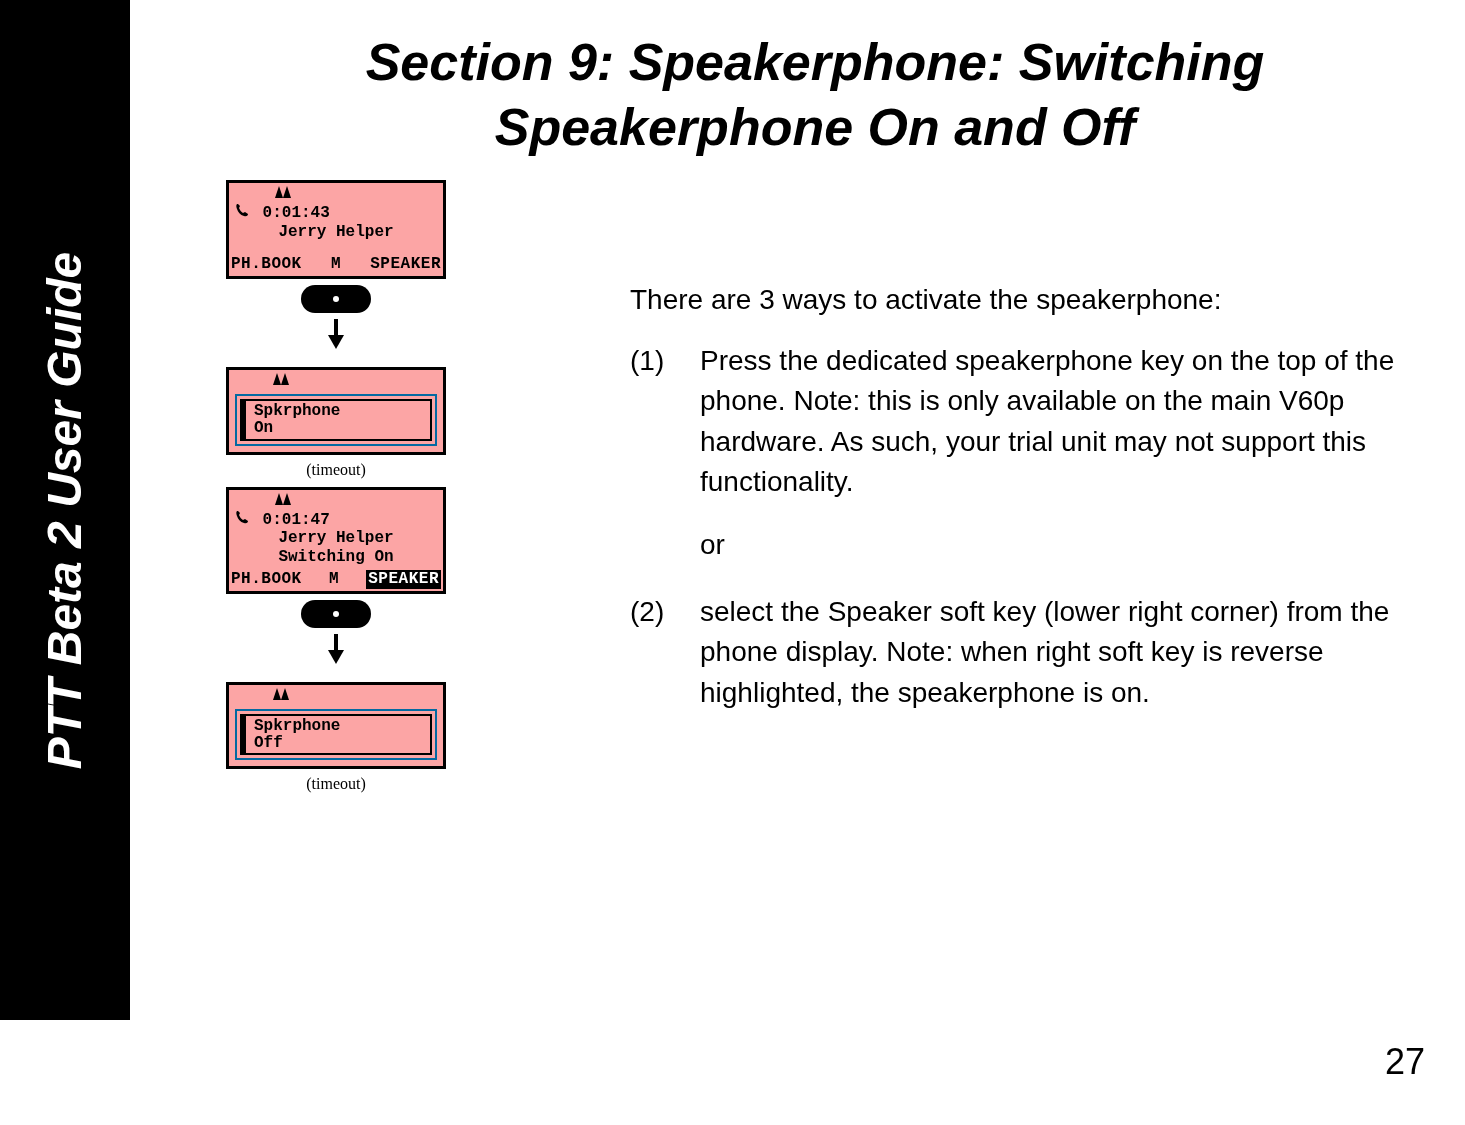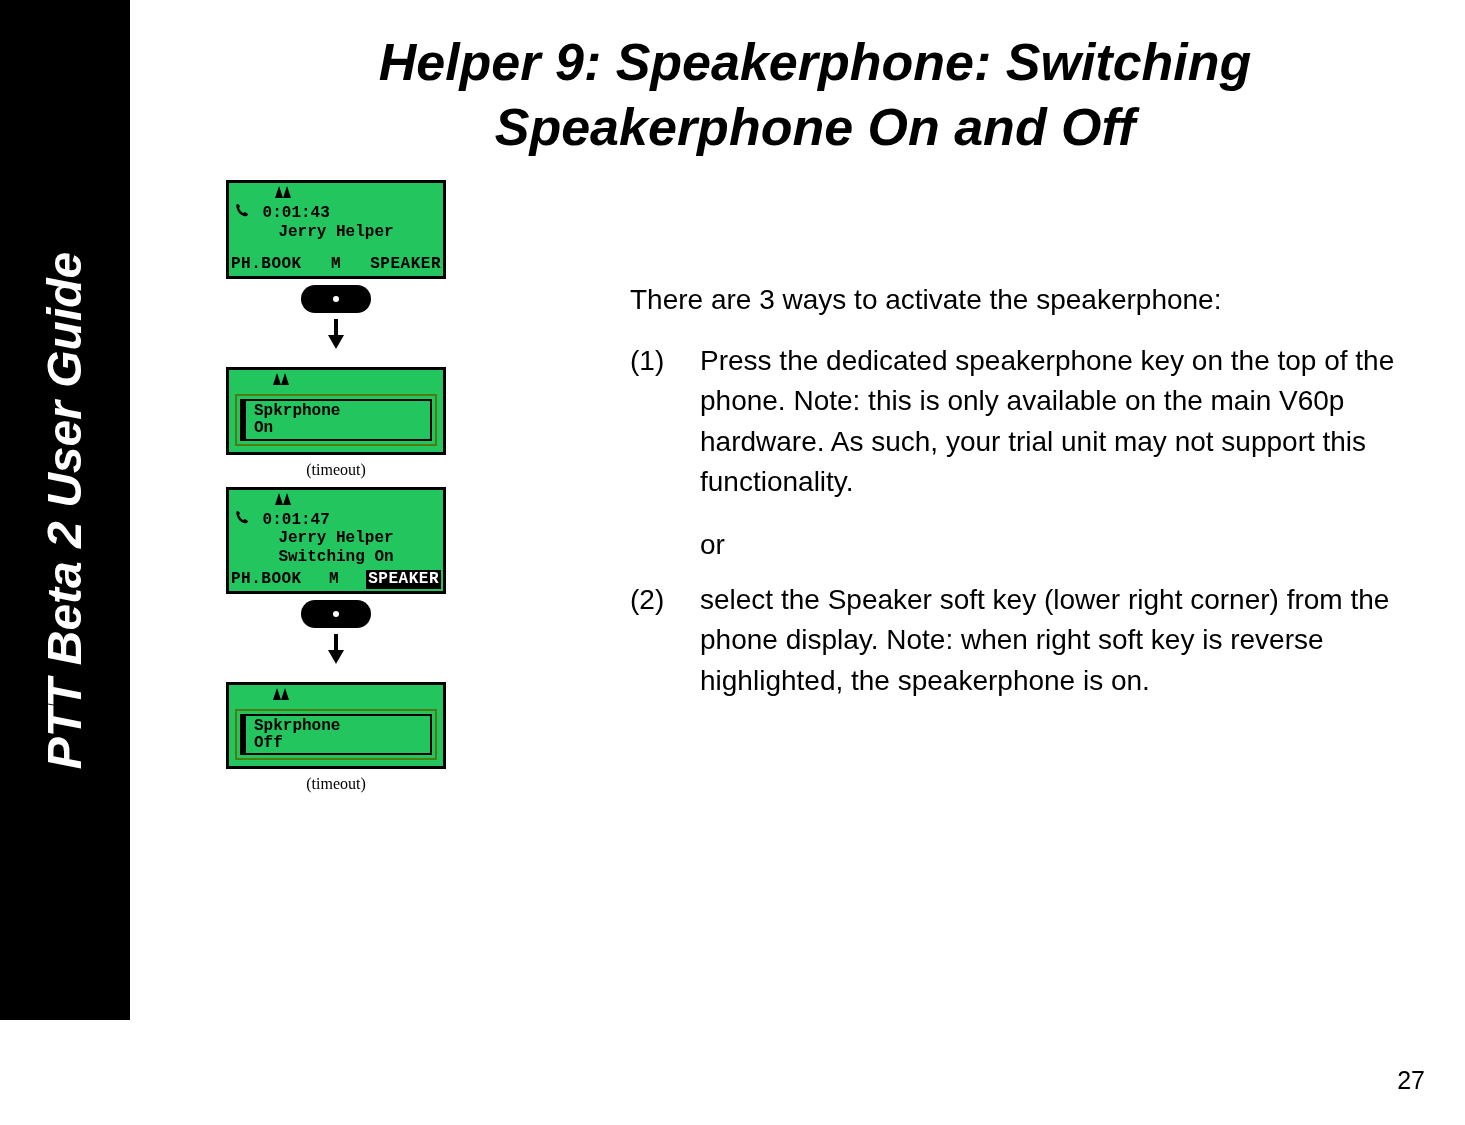--- a/index.html
+++ b/index.html
@@ -6,53 +6,53 @@
   html, body { width: 1465px; height: 1125px; background: #fff; font-family: Verdana, Geneva, sans-serif; color: #000; }
   .page { position: relative; width: 1465px; height: 1125px; }
   .sidebar { position: absolute; left: 0; top: 0; width: 130px; height: 1020px; background: #000; display: flex; align-items: center; justify-content: center; }
   .sidebar-text { color: #fff; font-weight: 900; font-size: 48px; letter-spacing: 0px; transform: rotate(-90deg); white-space: nowrap; font-style: italic; }
   .title { position: absolute; left: 200px; top: 30px; width: 1230px; text-align: center; font-weight: 900; font-style: italic; font-size: 52px; line-height: 1.25; }
   .content-right { position: absolute; left: 630px; top: 280px; width: 820px; font-size: 28px; line-height: 1.45; }
   .content-right p { margin-bottom: 20px; }
   .list-item { display: flex; margin-bottom: 22px; }
   .list-num { width: 70px; flex-shrink: 0; }
   .list-text { flex: 1; }
-  .or-row { margin-left: 70px; margin-bottom: 14px; }
+  .or-row { margin-left: 70px; margin-bottom: 26px; }
   .diagram { position: absolute; left: 226px; top: 180px; width: 220px; }
-  .screen { border: 3px solid #000; background: #22c55e; margin-bottom: 6px; position: relative; font-family: "Courier New", monospace; font-weight: bold; font-size: 16px; line-height: 1.15; }
+  .screen { border: 3px solid #000; background: #fca5a5; margin-bottom: 6px; position: relative; font-family: "Courier New", monospace; font-weight: bold; font-size: 16px; line-height: 1.15; }
   .screen-inner { padding: 2px 6px 4px 6px; }
   .status-row { display:flex; align-items:center; gap:4px; padding-left:40px; }
   .signal { display:inline-block; }
   .phone-glyph { display:inline-block; margin-right:4px; }
   .softkey-row { font-size: 16px; letter-spacing: 0.5px; padding: 0 2px 2px 2px; display:flex; justify-content:space-between;gap:17px; }
   .sk-left, .sk-mid, .sk-right { }
   .sk-right-inv { background:#000; color:#fff; padding:0 2px; }
   .nav-button { width: 70px; height: 28px; background: #000; border-radius: 14px; margin: 6px auto 6px auto; position: relative; }
   .nav-button::after { content:""; width:6px; height:6px; background:#fff; border-radius:50%; position:absolute; left:50%; top:50%; transform:translate(-50%,-50%); }
   .arrow-down { width: 0; height: 0; border-left: 8px solid transparent; border-right: 8px solid transparent; border-top: 14px solid #000; margin: 0 auto 10px auto; position:relative; }
   .arrow-down::before { content:""; position:absolute; left:-2px; top:-30px; width:4px; height:22px; background:#000; }
   .arrow-wrap { height: 40px; display:flex; align-items:flex-end; justify-content:center; margin-bottom:8px; }
   .caption { text-align: center; font-family: Georgia, 'Times New Roman', serif; font-size: 16px; margin-bottom: 8px; }
-  .popup-frame { border: 2px solid #4d7c0f; padding: 3px; margin: 4px 2px; }
+  .popup-frame { border: 2px solid #0369a1; padding: 3px; margin: 4px 2px; }
   .popup-inner { border: 2px solid #000; padding: 2px 4px; font-size: 16px; line-height:1.05; position:relative; }
   .popup-inner::before { content:""; position:absolute; left:-2px; top:0; width:6px; height:100%; background:#000; }
   .popup-text { padding-left:8px; }
-  .page-num { position: absolute; right: 40px; bottom: 30px; font-size: 25px; }
+  .page-num { position: absolute; right: 40px; bottom: 42px; font-size: 36px; }
   .center { text-align:center; }
 </style>
 </head>
 <body>
 
 <div class="page">
 
   <div class="sidebar">
     <div class="sidebar-text">PTT Beta 2 User Guide</div>
   </div>
 
-  <div class="title">Helper 9: Speakerphone: Switching Speakerphone On and Off</div>
+  <div class="title">Section 9: Speakerphone: Switching Speakerphone On and Off</div>
 
   <div class="content-right">
     <p>There are 3 ways to activate the speakerphone:</p>
     <div class="list-item">
       <div class="list-num">(1)</div>
       <div class="list-text">Press the dedicated speakerphone key on the top of the phone.  Note: this is only available on the main V60p hardware.  As such, your trial unit may not support this functionality.</div>
     </div>
     <div class="or-row">or</div>
     <div class="list-item">
       <div class="list-num">(2)</div>

